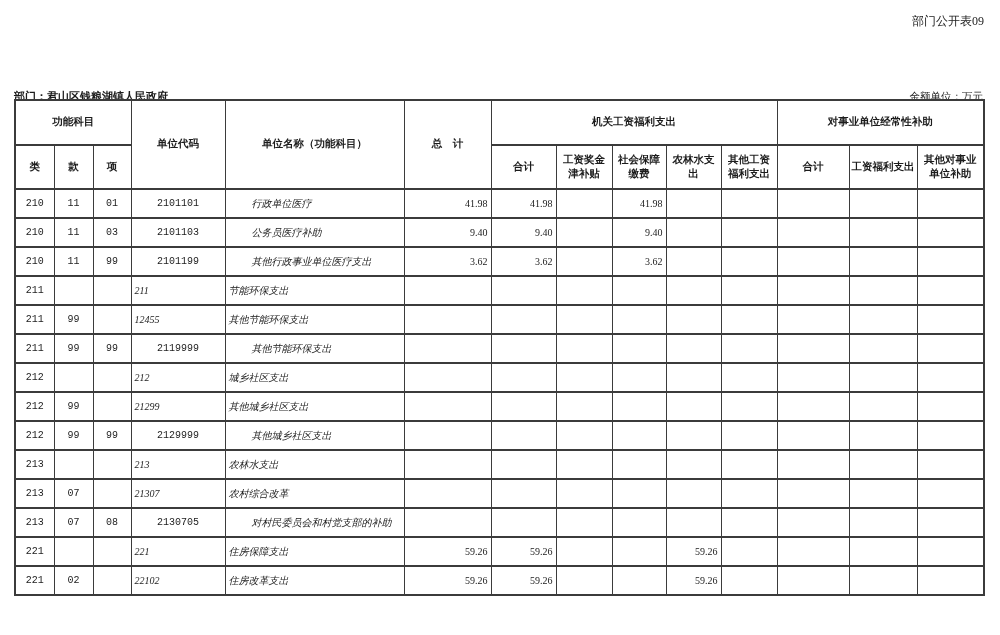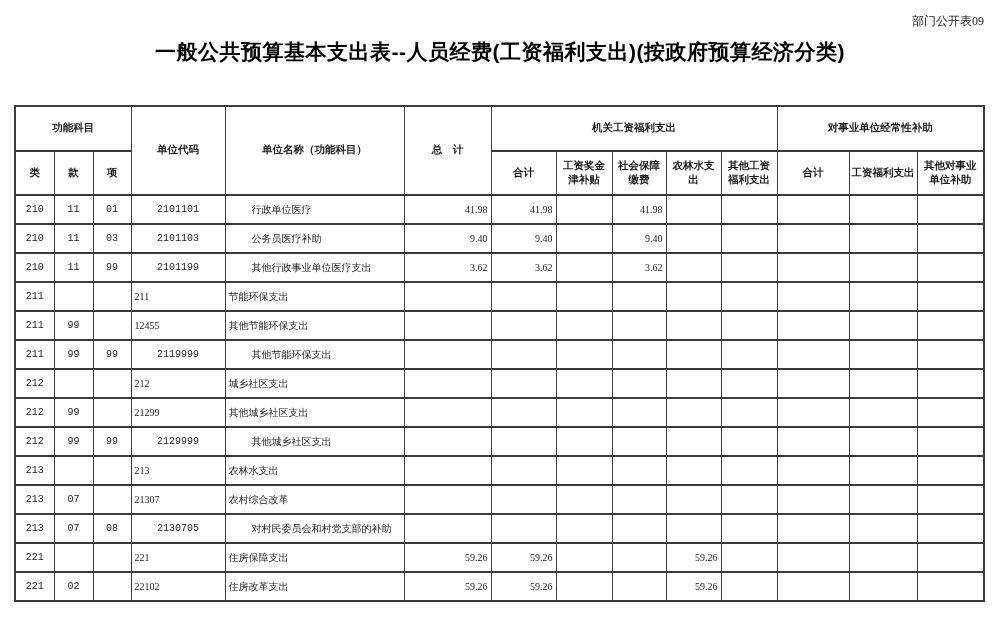--- a/index.html
+++ b/index.html
@@ -10,50 +10,53 @@
   .corner{position:absolute;top:13px;right:16px;font-size:12px;color:#222;}
   .title{
     position:absolute;top:38px;left:0;width:100%;text-align:center;
     font-family:"Liberation Sans","DejaVu Sans",sans-serif;
     font-size:21px;font-weight:bold;color:#000;letter-spacing:0.5px;margin:0;
   }
   .meta{position:absolute;top:89px;left:14px;width:969px;display:flex;justify-content:space-between;align-items:flex-end;}
   .dept{font-weight:bold;font-size:11px;}
   .unit{font-size:10.5px;}
   table.budget{
-    position:absolute;left:14px;top:105px;width:969px;
+    position:absolute;left:14px;top:99px;width:969px;
     border-collapse:collapse;table-layout:fixed;
     border:2px solid #3b3b3b;
   }
   .budget th,.budget td{
     border-left:1px solid #3b3b3b;border-right:1px solid #3b3b3b;
     border-top:2px solid #3b3b3b;border-bottom:2px solid #3b3b3b;
     overflow:hidden;background:#fff;
   }
   .budget th{
     font-weight:bold;font-size:10.5px;text-align:center;vertical-align:middle;
     padding:1px 2px;line-height:1.35;
   }
   .budget thead tr.h1 th{height:41px;}
   .budget thead tr.h2 th{height:40px;}
   .budget td{
     font-size:10px;height:27px;padding:0 3px;vertical-align:middle;
     white-space:nowrap;
   }
   .budget td.ctr{text-align:center;font-family:Liberation Mono, monospace;}
-  .budget td.left{text-align:left;}
+  .budget td.left{text-align:left;font-style:italic;}
   .budget td.indent{padding-left:26px;}
   .budget td.num{text-align:right;}
 </style>
 </head>
 <body>
 
 <div class="page">
   <div class="corner">部门公开表09</div>
-  <h1 class="title">一般公共预算基本支出表--人员经费(工资福利支出)(按政府预算经济分类)</h1>
+  <div class="meta">
+    <span class="dept">部门：君山区钱粮湖镇人民政府</span>
+    <span class="unit">金额单位：万元</span>
+  </div>
 
   <table class="budget">
     <colgroup>
       <col style="width:39px">
         <col style="width:39px">
         <col style="width:38px">
       <col style="width:94px">
         <col style="width:179px">
         <col style="width:87px">
       <col style="width:65px">

